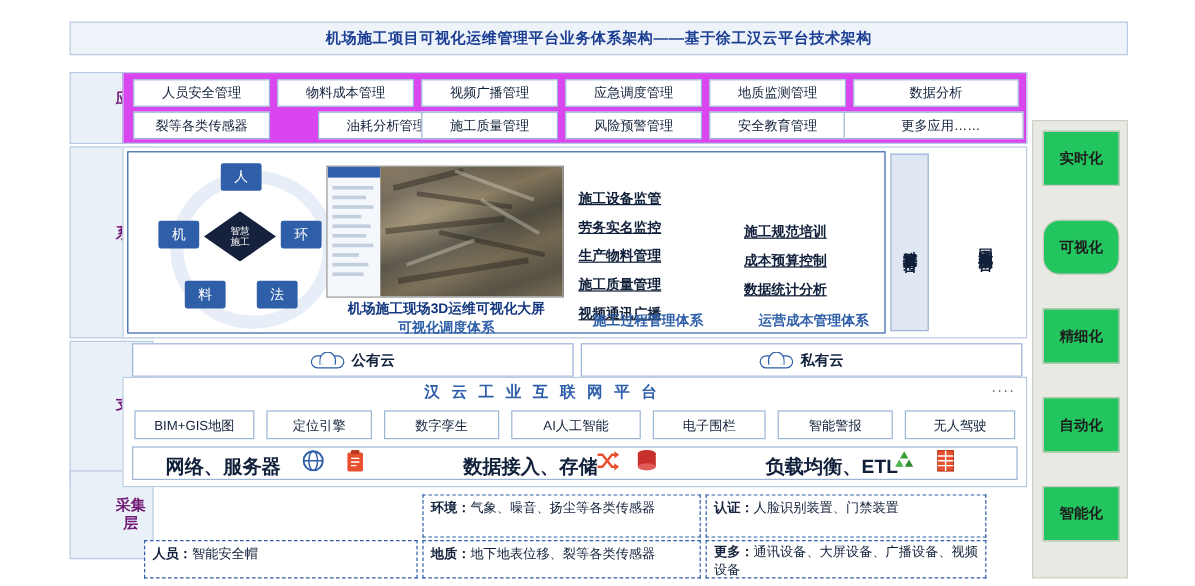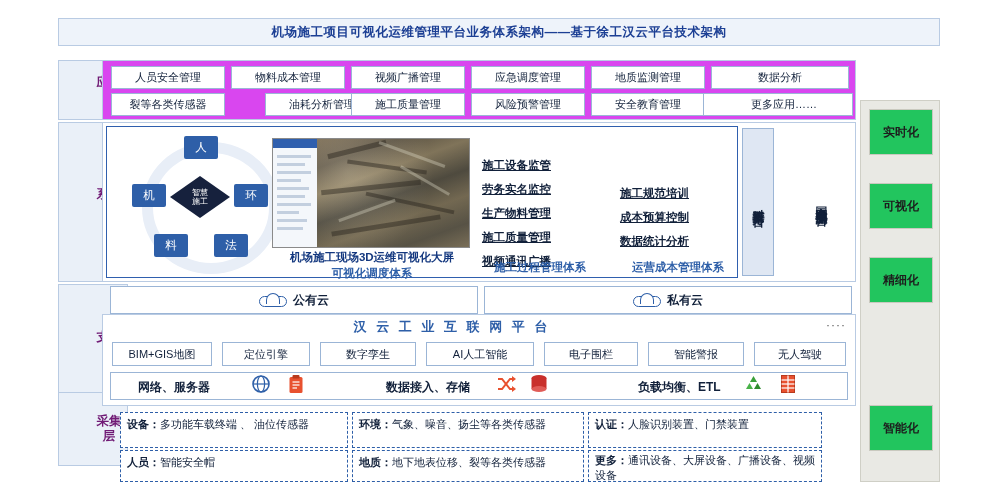--- a/index.html
+++ b/index.html
@@ -68,21 +68,21 @@
   .cloud-box span.lbl{font-size:12px;font-weight:bold;color:#11203a;}
   .cloud-ico{width:26px;height:14px;position:relative;}
   .cloud-ico:before{content:"";position:absolute;left:0;bottom:0;width:26px;height:9px;border:1.4px solid #2e5fa8;border-radius:7px;background:#fff;}
   .cloud-ico:after{content:"";position:absolute;left:7px;top:0;width:12px;height:10px;border:1.4px solid #2e5fa8;border-bottom:none;border-radius:8px 8px 0 0;background:#fff;}
 
   
   .sup-box{position:absolute;left:102px;top:314px;width:752px;height:90px;border:1px solid #b9cbe3;background:#fff;}
   .sup-title{position:absolute;left:102px;top:318px;width:700px;text-align:center;font-size:13px;font-weight:bold;color:#2e5fa8;letter-spacing:3px;}
   .sup-cell{position:absolute;height:22px;border:1px solid #9bb5d6;background:#fff;display:flex;align-items:center;justify-content:center;font-size:11px;color:#11203a;}
   .sup-row3{position:absolute;left:110px;top:372px;width:736px;height:26px;border:1px solid #9bb5d6;background:#fff;}
-  .sup-r3-txt{position:absolute;font-size:12px;color:#11203a;font-weight:bold;}
+  .sup-r3-txt{position:absolute;font-size:16px;color:#11203a;font-weight:bold;}
   .dots{position:absolute;font-size:12px;color:#555;letter-spacing:1px;}
 
   
   .coll-cell{position:absolute;border:1.2px dashed #2e5fa8;background:#fff;}
   .coll-cell .t{position:absolute;left:6px;top:4px;font-size:11px;color:#11203a;line-height:15px;}
   .coll-cell .t b{font-weight:bold;}
 
   .ico{display:inline-block;vertical-align:middle;}
 </style>
 </head>
@@ -273,39 +273,37 @@
   <span class="ico" style="position:absolute;left:780px;top:374px;">
     <svg width="16" height="20" viewBox="0 0 16 20">
         <rect x="1.5" y="1.5" width="13" height="17" fill="#e8512f" stroke="#b93a1d"></rect>
         <line x1="1.5" y1="6" x2="14.5" y2="6" stroke="#fff" stroke-width="1.2"></line>
         <line x1="1.5" y1="10" x2="14.5" y2="10" stroke="#fff" stroke-width="1.2"></line>
         <line x1="1.5" y1="14" x2="14.5" y2="14" stroke="#fff" stroke-width="1.2"></line>
         <line x1="8" y1="1.5" x2="8" y2="18.5" stroke="#fff" stroke-width="1.2"></line>
       </svg>
   </span>
 
-  <div class="coll-cell" style="left:120px;top:412px;width:226px;height:34px;">
-    <div class="t"><b>设备：</b><span>多功能车载终端 、 油位传感器</span></div>
-  </div>
   <div class="coll-cell" style="left:352px;top:412px;width:230px;height:34px;">
     <div class="t"><b>环境：</b><span>气象、噪音、扬尘等各类传感器</span></div>
   </div>
   <div class="coll-cell" style="left:588px;top:412px;width:232px;height:34px;">
     <div class="t"><b>认证：</b><span>人脸识别装置、门禁装置</span></div>
   </div>
   <div class="coll-cell" style="left:120px;top:450px;width:226px;height:30px;">
     <div class="t"><b>人员：</b><span>智能安全帽</span></div>
   </div>
   <div class="coll-cell" style="left:352px;top:450px;width:230px;height:30px;">
     <div class="t"><b>地质：</b><span>地下地表位移、裂等各类传感器</span></div>
   </div>
   <div class="coll-cell" style="left:588px;top:450px;width:232px;height:30px;">
     <div class="t" style="top:2px;"><b>更多：</b><span>通讯设备、大屏设备、广播设备、视频设备</span></div>
   </div>
 
   <div class="right-col">
     <div class="chip" style="top:8px;">实时化</div>
-    <div class="chip" style="top:82px;">可视化</div>
+    <div class="chip" style="top:82px;border-radius:14px;">可视化</div>
     <div class="chip" style="top:156px;">精细化</div>
+    <div class="chip" style="top:230px;">自动化</div>
     <div class="chip" style="top:304px;">智能化</div>
   </div>
 
 </div>
 
 </body></html>

